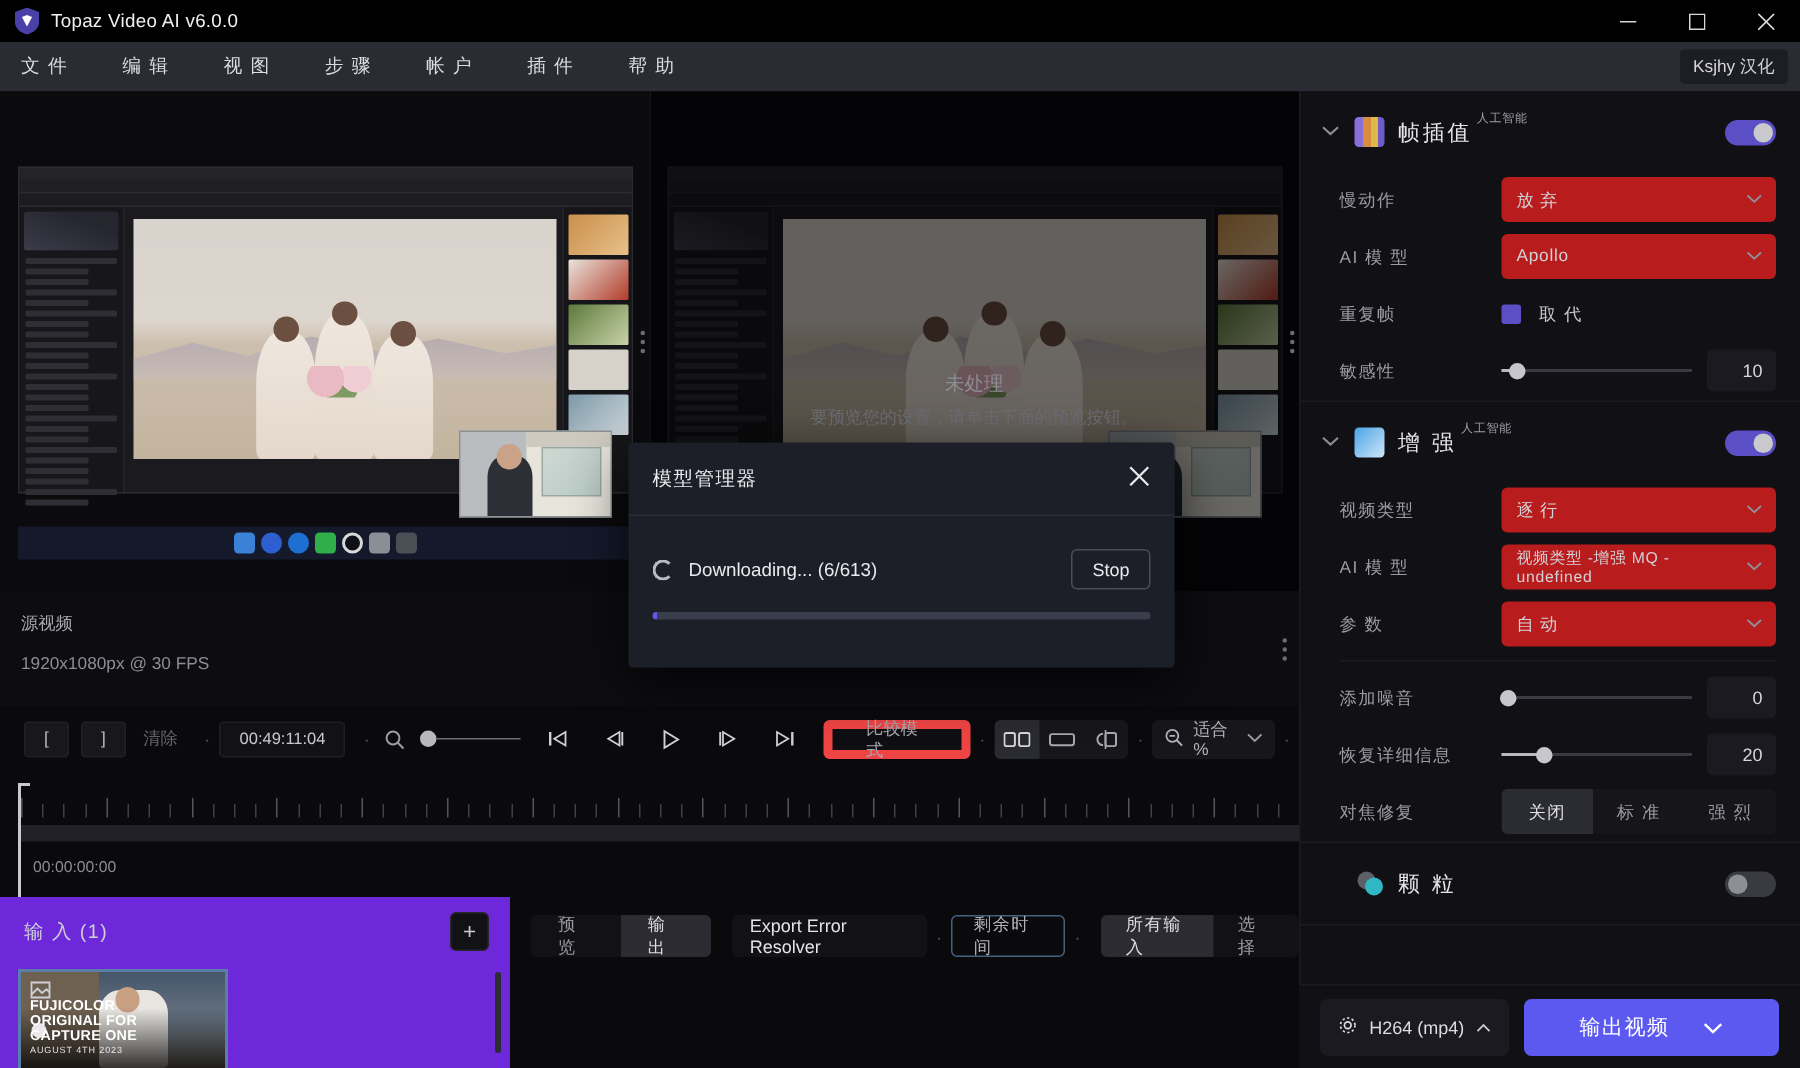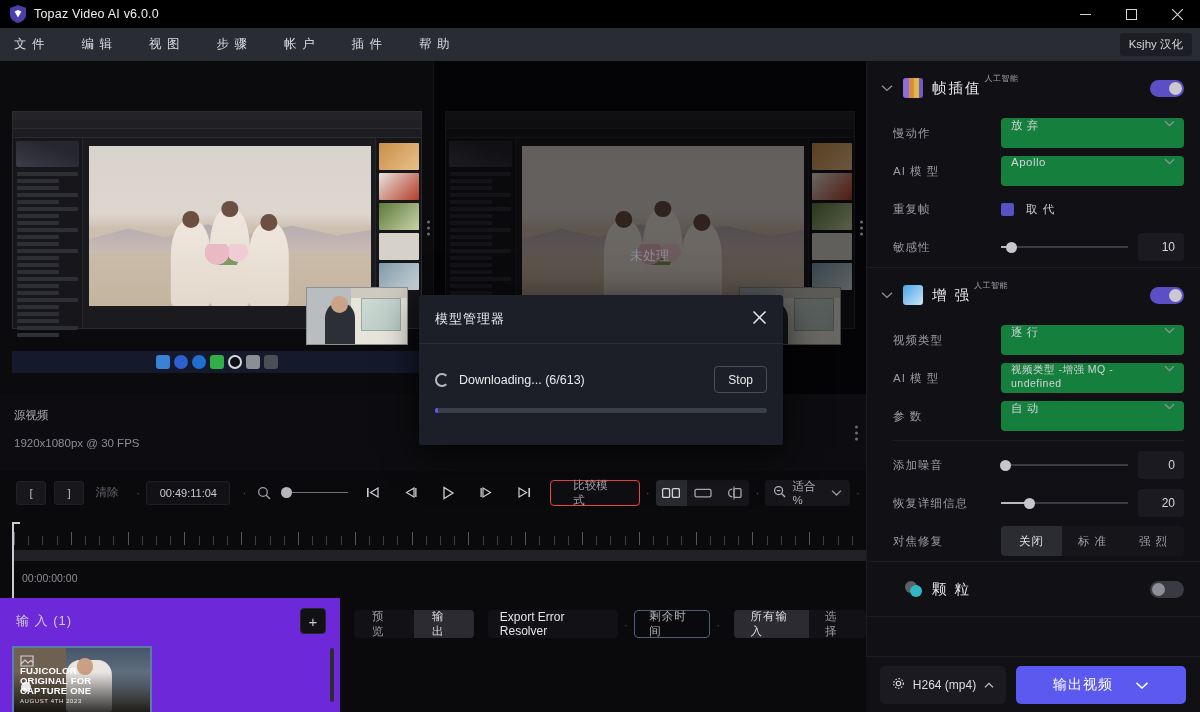--- a/index.html
+++ b/index.html
@@ -141,21 +141,21 @@
     color:#c8c8d0; font-size:11px; display:flex;align-items:center;justify-content:center;
     padding: 0 10px; margin-right: 6px; min-width: 84px;
   }
   .dotsep { color:#4a4a52; font-size: 13px; margin: 0 6px; }
   .icon-btn { width: 24px; height:24px; display:flex;align-items:center;justify-content:center;color:#9c9ca4; }
   .slider-mini { display:flex; align-items:center; margin: 0 6px; }
   .slider-mini .knob { width: 11px; height:11px; background:#b7b7be; border-radius:50%; }
   .slider-mini .track { width: 56px; height:1px; background:#6d6d75; }
   .play-grp { display:flex; align-items:center; gap: 14px; margin-left: 6px; color:#cfcfd6; }
   .cmp-btn {
-    height: 26px; padding: 0 22px; border:1px solid #ef4444; border-radius:4px;
+    height: 26px; padding: 0 22px; border:6px solid #ef4444; border-radius:4px;
     color:#a6a6ae; font-size: 11.5px; display:flex; align-items:center; background:#0f0f13;
   }
   .seg { display:flex; background:#16161b; border-radius:4px; overflow:hidden; height:26px; }
   .seg .s { width: 33px; display:flex;align-items:center;justify-content:center; color:#a8a8b0; }
   .seg .s.on { background:#2a2a31; }
   .zoomgrp { display:flex; align-items:center; background:#16161b; border-radius:4px; height:26px; padding: 0 8px; gap:6px; color:#b3b3bb; font-size: 11.5px;}
 
   
   .timeline {
     position: absolute; left: 0; top: 514px; width: 866px; height: 84px; background: #0a0a0d;
@@ -223,21 +223,21 @@
   .sec-title { font-size: 14.5px; color:#e6e6ea; letter-spacing: 2px; }
   .sec-sup { font-size: 8px; color:#9d9da5; margin-left: 3px; align-self:flex-start; margin-top:12px; letter-spacing:.5px;}
   .toggle { margin-left:auto; width: 34px; height: 17px; border-radius: 9px; background:#5a4fc4; position:relative; }
   .toggle.off { background:#3a3a42; }
   .toggle i { position:absolute; top: 2px; right: 2px; width: 13px; height: 13px; border-radius:50%; background:#c9c9ce; display:block;}
   .toggle.off i { right: auto; left: 2px; background:#8e8e96; }
 
   .row { display:flex; align-items:center; height: 36px; padding: 0 16px 0 26px; margin-bottom: 2px; }
   .lbl { font-size: 11.5px; color:#9b9ba3; width: 108px; letter-spacing: 1px; flex-shrink:0; }
   .select {
-    flex: 1; height: 30px; background:#15803d; border-radius: 4px; display:flex; 
+    flex: 1; height: 30px; background:#b91c1c; border-radius: 4px; display:flex; align-items:center;
     padding: 0 10px; font-size: 11.5px; color:#d2d2d8; position:relative; letter-spacing: .5px;
   }
   .select .cv { position:absolute; right: 9px; color:#8e8e96; font-size: 10px; }
   .chk { width: 13px; height: 13px; border-radius:2px; background:#5a4fc4; margin-right: 12px; }
   .chk-lbl { font-size: 11.5px; color:#c9c9d1; letter-spacing: 1px; }
   .sl { flex:1; display:flex; align-items:center; position:relative; height: 30px; margin-right: 10px; }
   .sl .trk { position:absolute; left:0; right:0; height:2px; background:#3a3a42; }
   .sl .fill { position:absolute; left:0; height:2px; background:#b9b9c0; }
   .sl .kb { position:absolute; width:11px; height:11px; border-radius:50%; background:#c6c6cc; }
   .numbox { width: 46px; height: 28px; background:#1a1a20; border-radius:4px; display:flex; align-items:center;
@@ -470,20 +470,21 @@
         <div class="pip">
           <div class="wall"></div>
             <div class="shelf"></div>
             <div class="art"></div>
           <div class="man"></div>
             <div class="manh"></div>
         </div>
       </div>
       <div class="pv-overlay"></div>
       <div class="pv-unproc">未处理</div>
+      <div class="pv-hint">要预览您的设置，请单击下面的预览按钮。</div>
       <div class="pv-dots">
           <i></i>
           <i></i>
           <i></i>
         </div>
     </div>
   </div>
   <div class="pv-sep"></div>
 
   <div class="srcbar">

